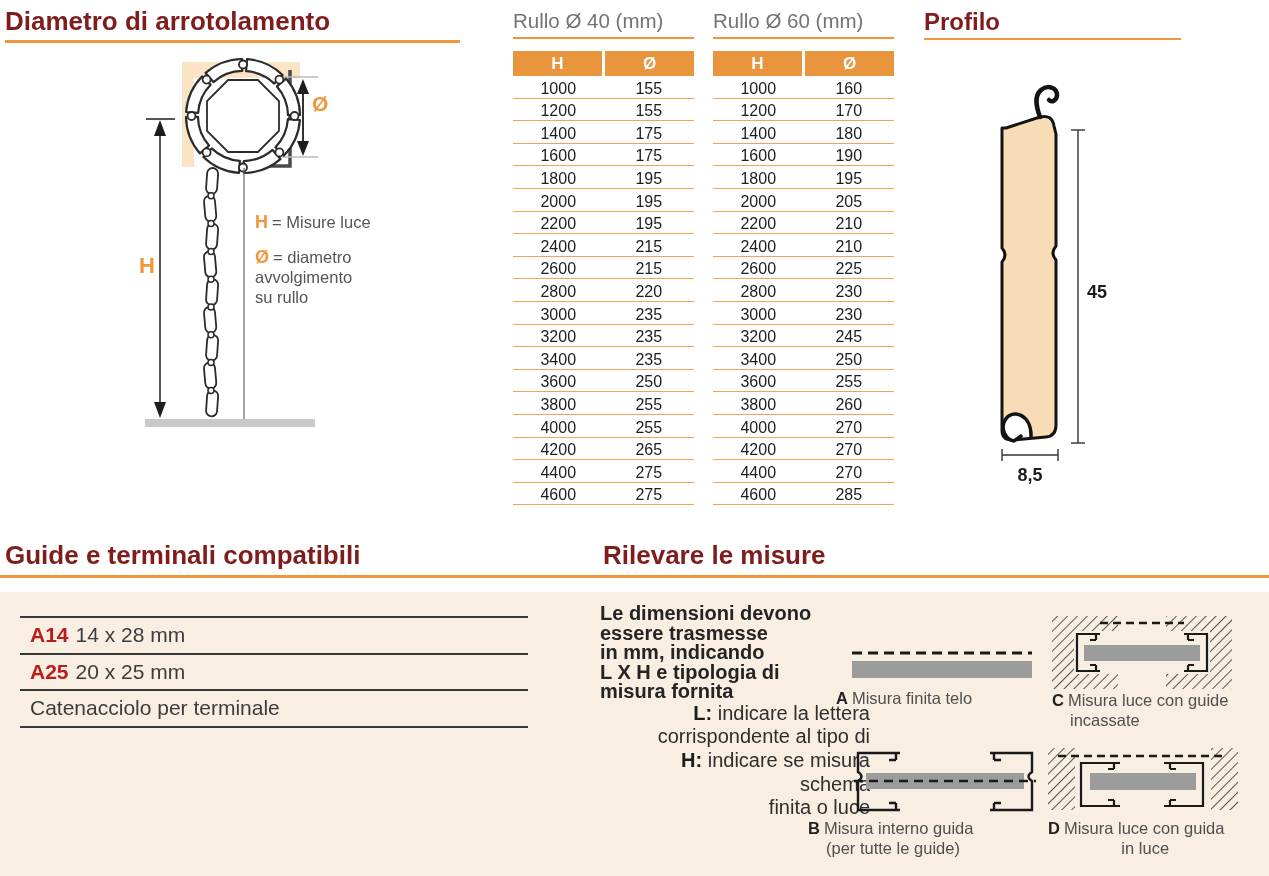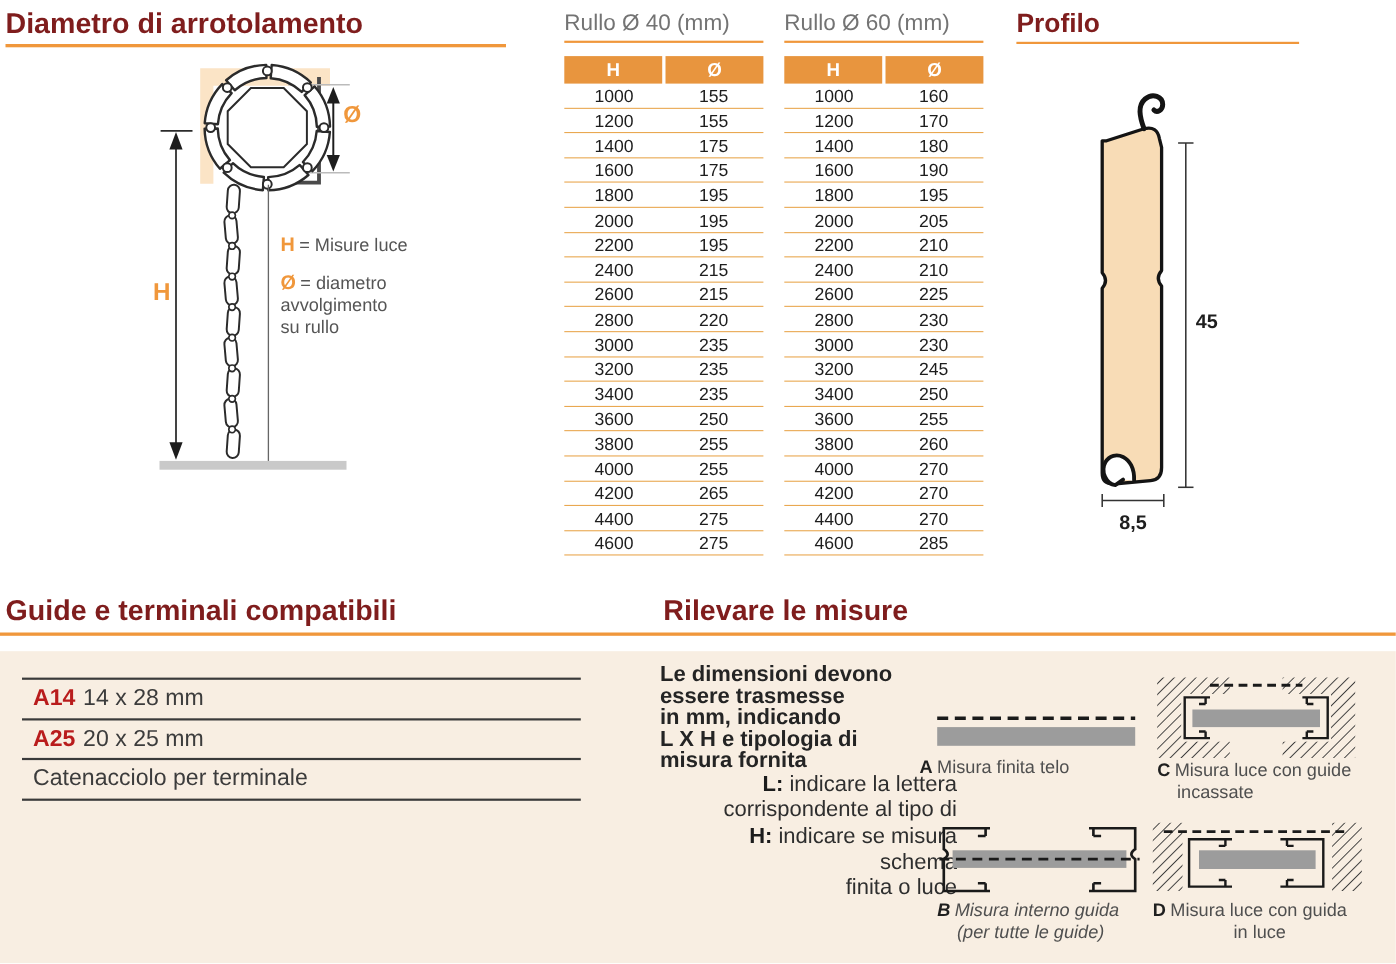--- a/index.html
+++ b/index.html
@@ -387,21 +387,21 @@
       <path d="M900,753 H858 V772 q7,4.5 0,9 V810 H900"></path>
       <path d="M896,753 v7 M889,760 h7"></path>
       <path d="M896,810 v-7 M889,803 h7"></path>
     </g>
     <g fill="none" stroke="#1a1a1a" stroke-width="2.4">
       <path d="M990,753 H1032 V772 q-7,4.5 0,9 V810 H990"></path>
       <path d="M994,753 v7 M994,760 h7"></path>
       <path d="M994,810 v-7 M994,803 h7"></path>
     </g>
   </svg>
-  <div class="cap" style="left:852px;top:818px;font-style:italic;">
+  <div class="cap" style="left:808px;top:818px;">
     <div><b>B</b><span>Misura interno guida</span></div>
     <div class="l2">(per tutte le guide)</div>
   </div>
 
   <svg style="left:1048px;top:612px;" width="190" height="82" viewBox="1048 612 190 82">
     <defs>
       <pattern id="hatchC" width="7" height="7" patternUnits="userSpaceOnUse" patternTransform="rotate(45)">
         <line x1="0" y1="0" x2="0" y2="7" stroke="#3a3a3a" stroke-width="1.7"></line>
       </pattern>
     </defs>

